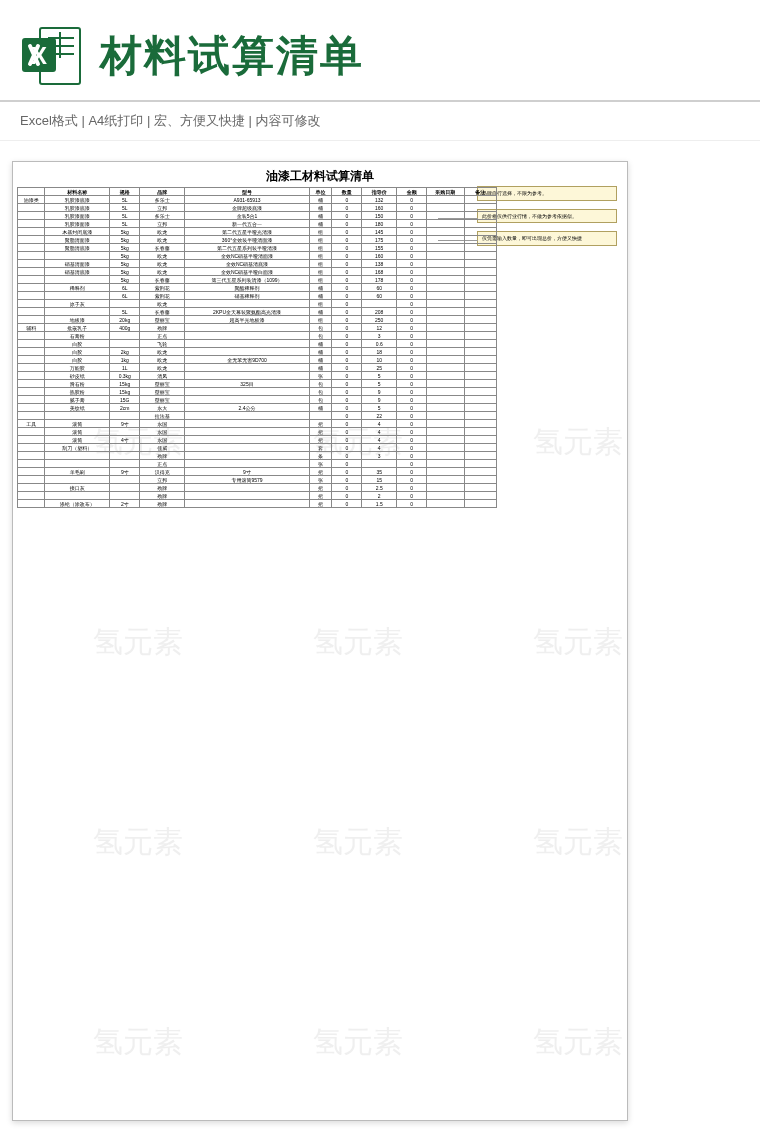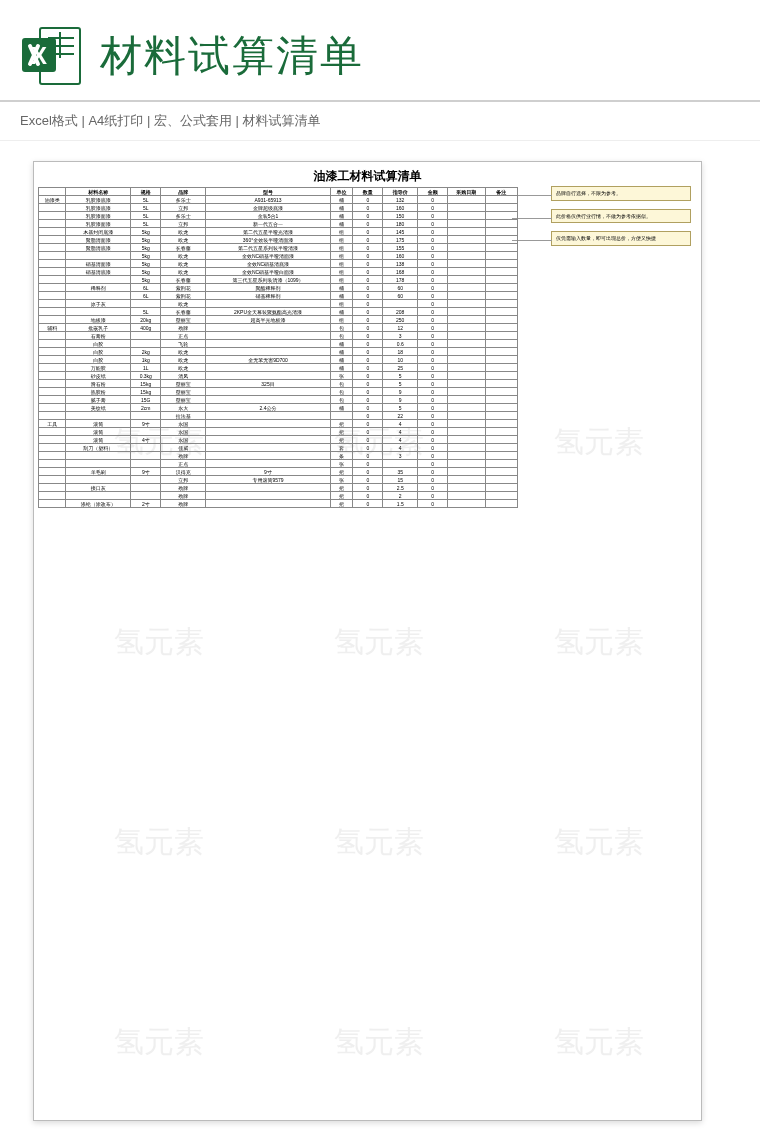--- a/index.html
+++ b/index.html
@@ -17,34 +17,34 @@
     padding: 24px 20px 12px 20px;
     gap: 16px;
   }
   .excel-icon {
     width: 64px;
     height: 64px;
     flex-shrink: 0;
   }
   .title {
     font-size: 42px;
-    font-weight: 400;
+    font-weight: 700;
     color: #1a6b3a;
     letter-spacing: 2px;
   }
   .subheader {
     border-top: 2px solid #cfcfcf;
     border-bottom: 1px solid #eee;
     padding: 10px 20px;
     font-size: 13px;
     color: #666;
   }
   .preview {
-    margin: 20px 33px;
-    width: 669px;
+    margin: 20px 12px;
+    width: 616px;
     height: 960px;
     border: 1px solid #bbb;
     box-shadow: 0 2px 6px rgba(0,0,0,0.15);
     background: #ffffff;
     position: relative;
     overflow: hidden;
   }
   .sheet-title {
     text-align: center;
     font-size: 12px;
@@ -137,21 +137,21 @@
     <line x1="28" y1="30" x2="54" y2="30" stroke="#1a6b3a" stroke-width="2"></line>
     <line x1="40" y1="8" x2="40" y2="34" stroke="#1a6b3a" stroke-width="2"></line>
     <rect x="2" y="14" width="34" height="34" rx="3" fill="#1a6b3a"></rect>
     <path d="M10 22 L18 40 M18 22 L10 40" stroke="#fff" stroke-width="4" stroke-linecap="round"></path>
     <path d="M22 22 L28 40 M28 22 L22 40" stroke="#fff" stroke-width="2" stroke-linecap="round" opacity="0"></path>
     <text x="19" y="40" font-size="24" font-weight="700" fill="#fff" text-anchor="middle" font-family="Arial">X</text>
   </svg>
   <div class="title">材料试算清单</div>
 </div>
 
-<div class="subheader">Excel格式 |  A4纸打印 | 宏、公式套用 | 材料试算清单</div>
+<div class="subheader">Excel格式 |  A4纸打印 | 宏、方便又快捷 | 内容可修改</div>
 
 <div class="preview">
   <div class="grid-bg"></div>
   <div class="sheet-content">
     <div class="sheet-title">油漆工材料试算清单</div>
     <table class="sheet">
       <thead>
         <tr>
           <th class="col-cat"></th>
           <th class="col-name">材料名称</th>

